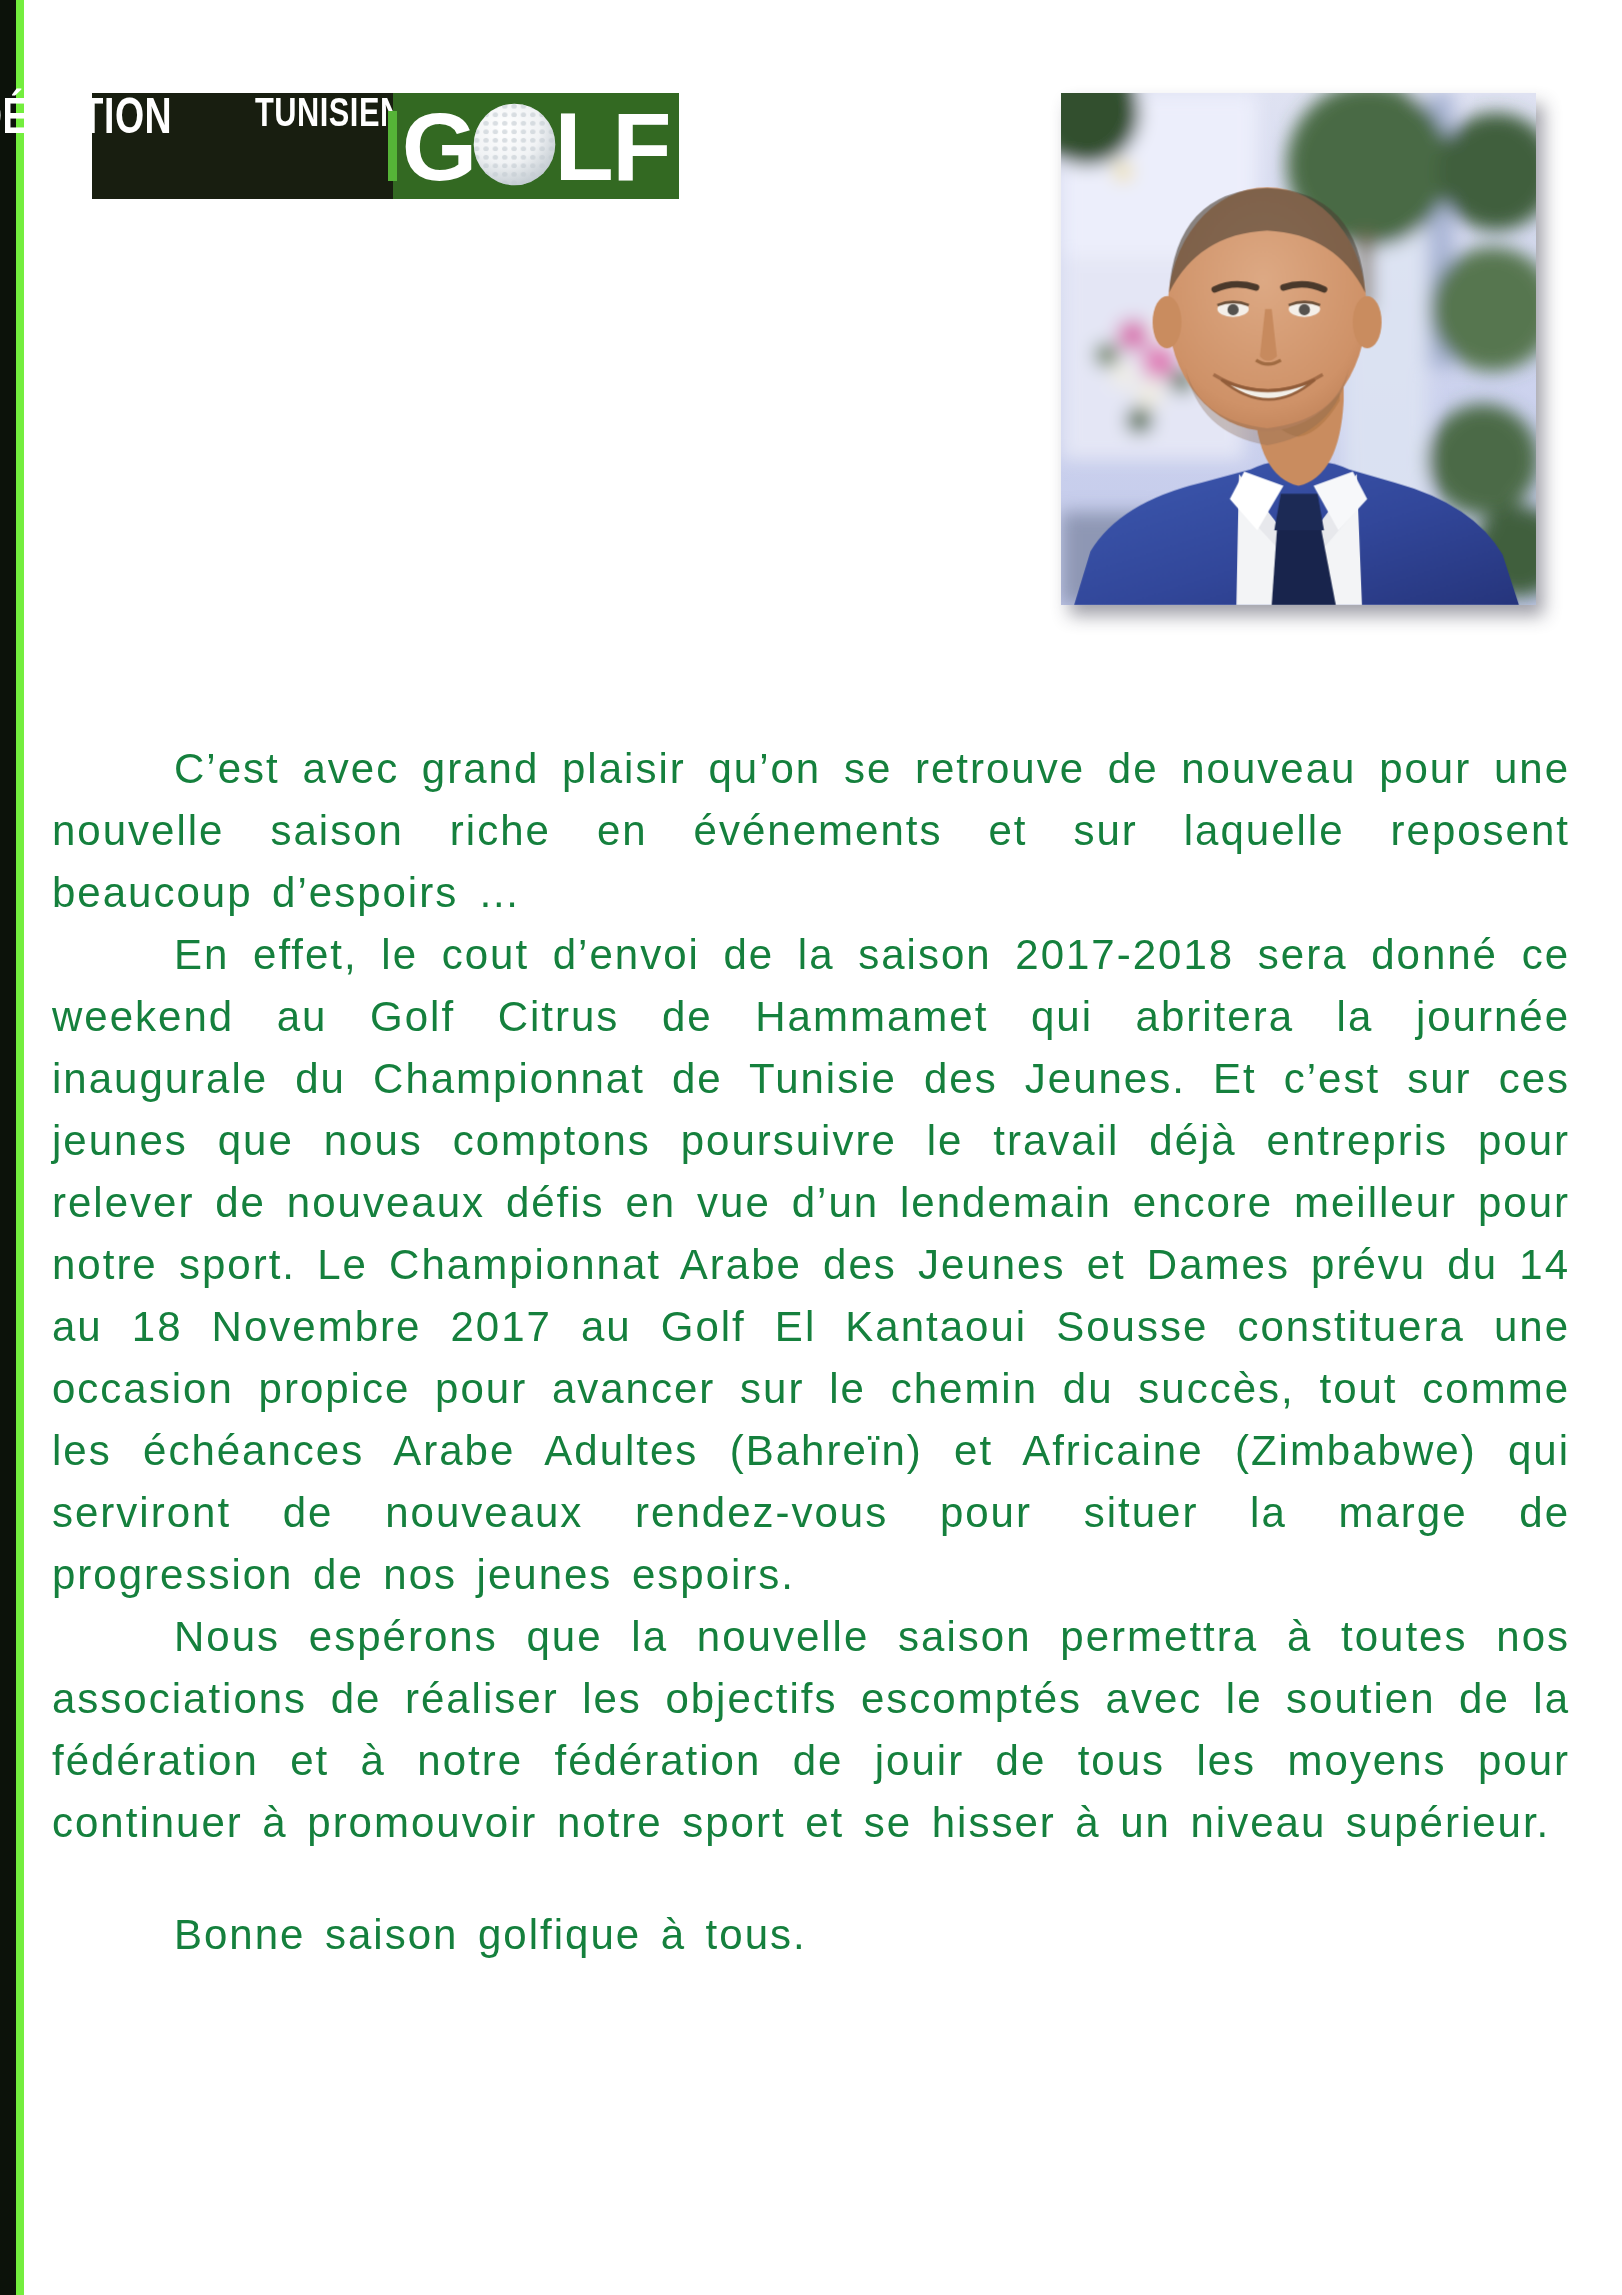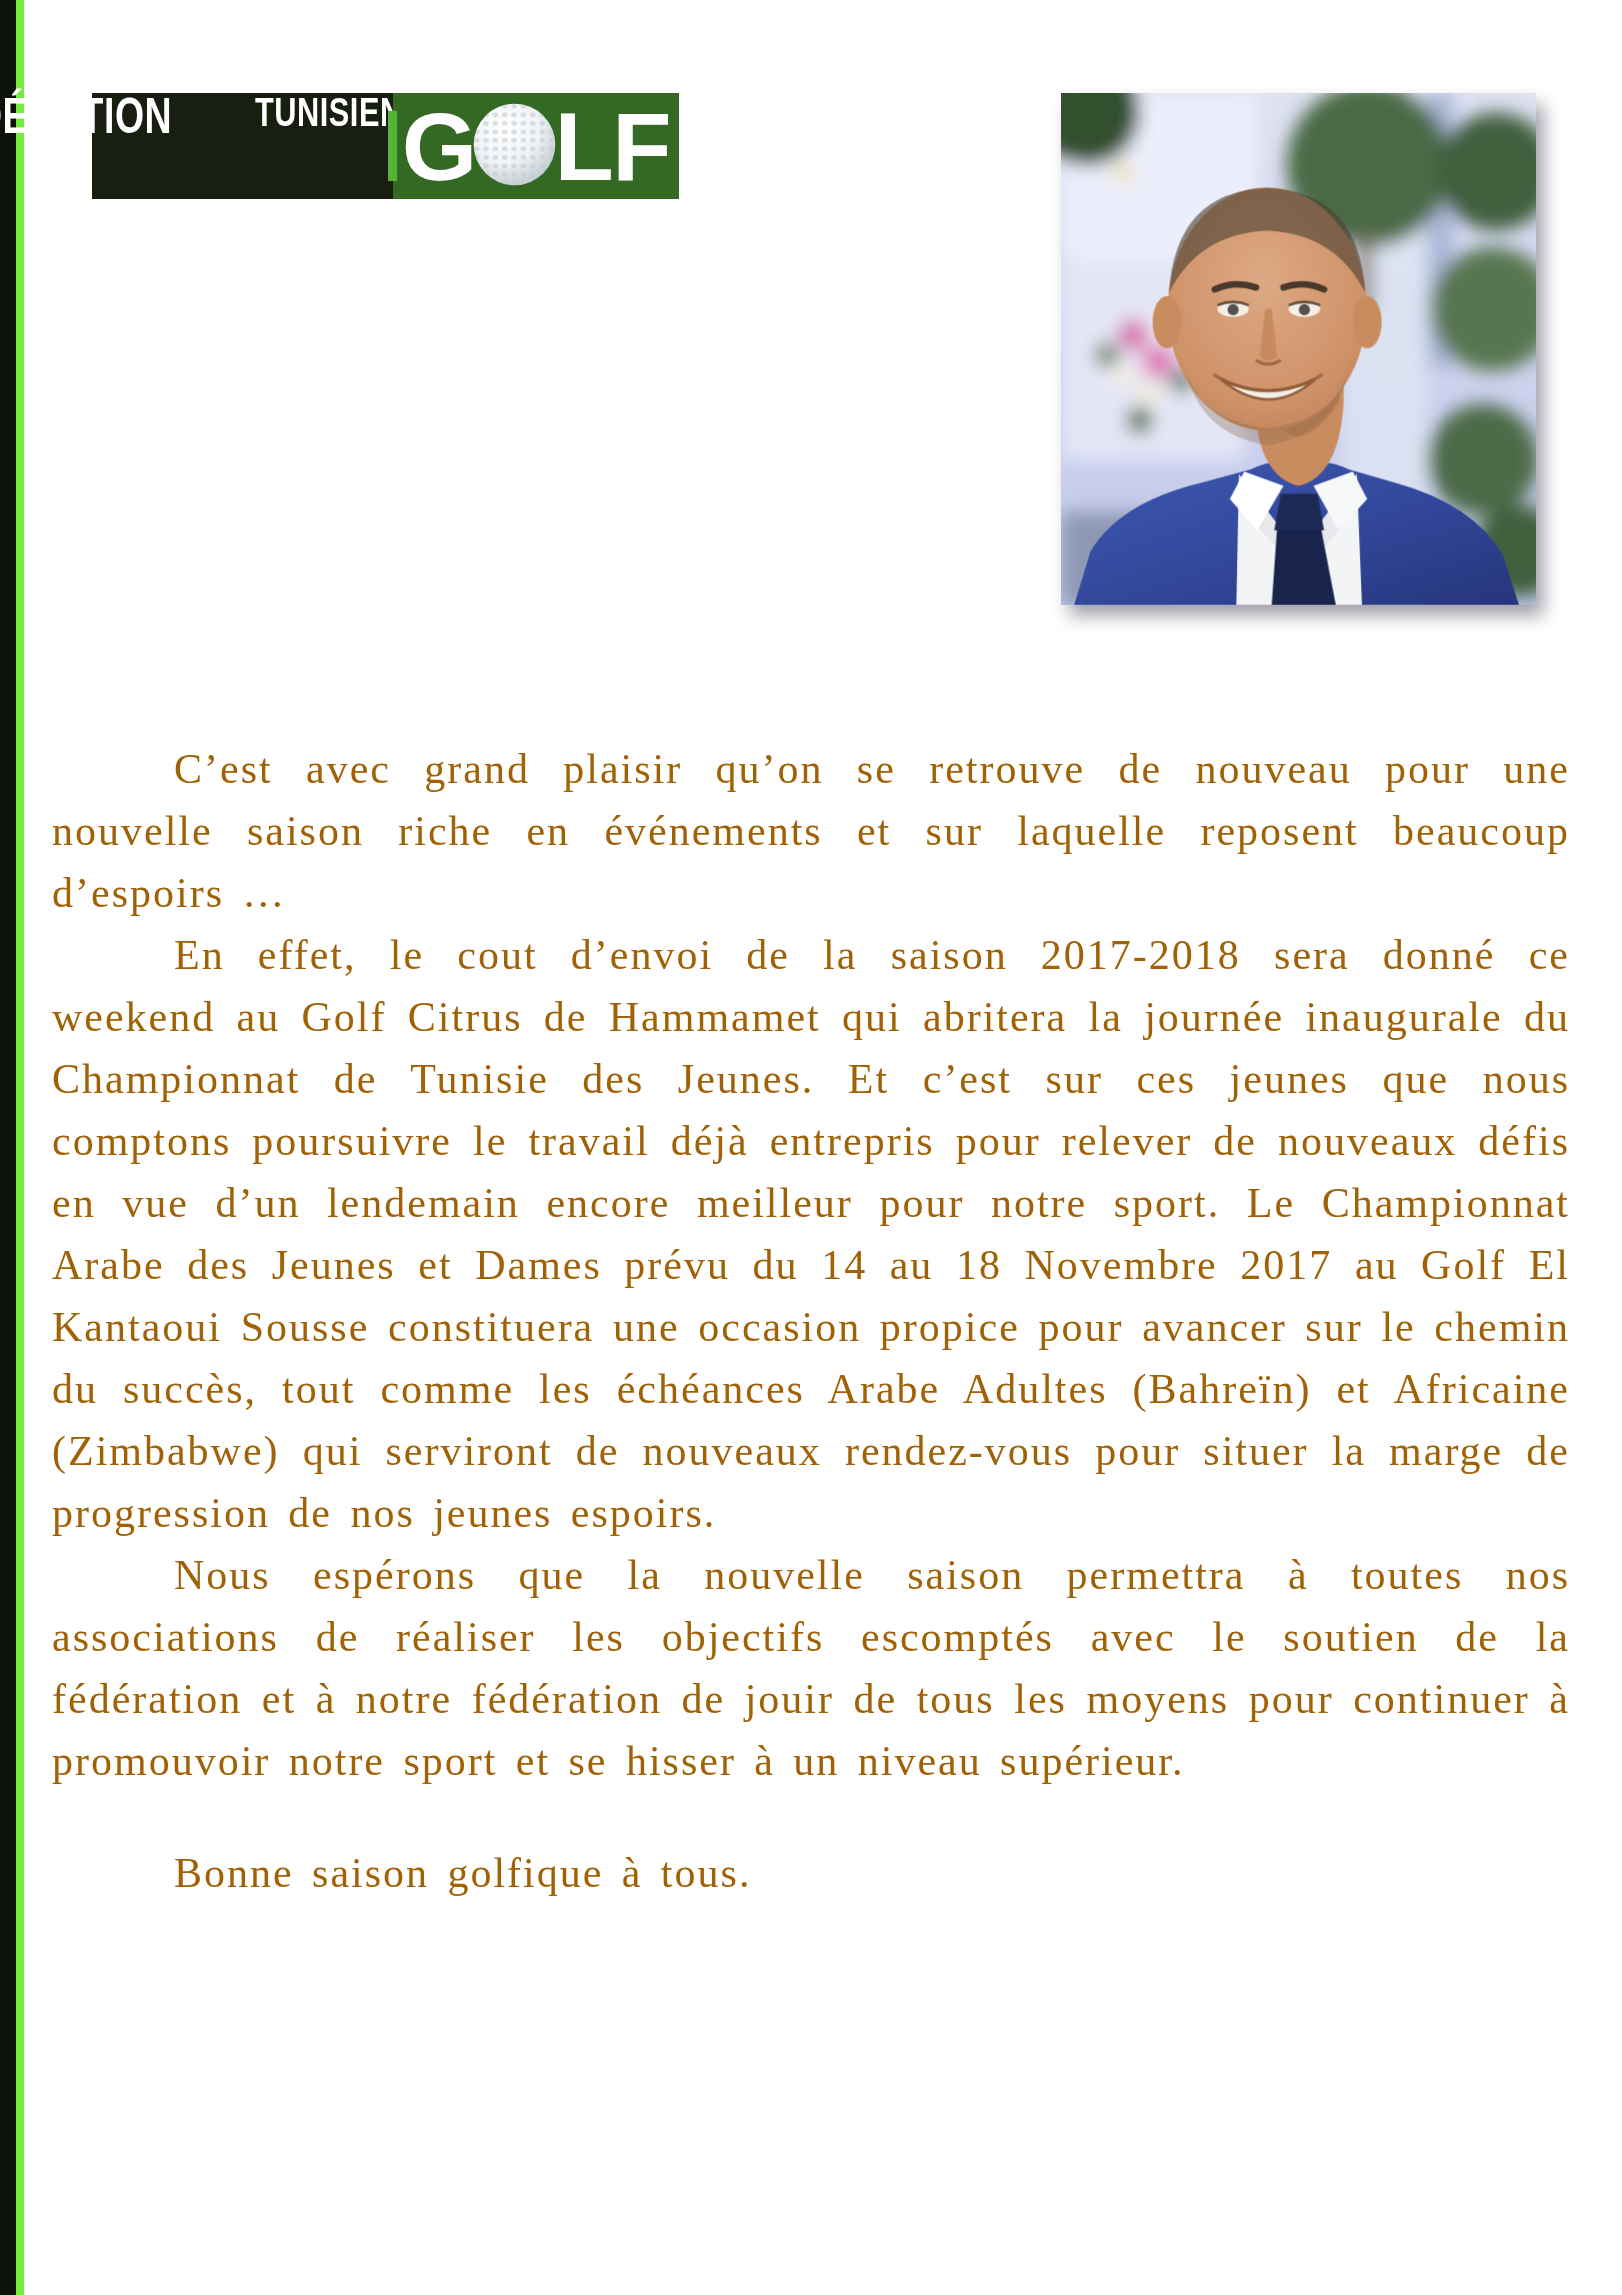--- a/index.html
+++ b/index.html
@@ -20,22 +20,22 @@
   .logo-divider{position:absolute;left:296px;top:18.3px;bottom:18.3px;width:9.2px;background:#55b437;z-index:3;}
   .golf-word{display:flex;align-items:center;color:#fff;font-weight:bold;font-size:97px;letter-spacing:-1.3px;line-height:97px;}
   .golf-ball{width:85px;height:85px;display:inline-block;margin:0 -2.6px 0 -3.9px;position:relative;top:-1.3px;}
   .golf-ball svg{width:100%;height:100%;display:block;}
 
   
   .photo{position:absolute;left:1061px;top:93px;width:475px;height:512px;box-shadow:7.9px 10.5px 17px rgba(40,40,60,.45);overflow:hidden;}
   .photo svg{width:100%;height:100%;display:block;}
 
   
-  .letter{position:absolute;left:52px;top:738px;width:1518px;color:#a16207;
-    font-size:42px;line-height:62px;letter-spacing:2px;word-spacing:5.9px;font-family:Liberation Serif, serif;}
+  .letter{position:absolute;left:52px;top:738px;width:1518px;color:#15803d;
+    font-size:42px;line-height:62px;letter-spacing:2px;word-spacing:5.9px;}
   .letter p{margin:0;text-indent:122px;text-align:justify;}
   .letter p.closing{margin-top:50px;text-align:left;}
 
   
   .signature{position:absolute;left:1097px;top:2068px;font-weight:bold;font-size:41px;line-height:58px;letter-spacing:0.3px;color:#111;white-space:nowrap;}
 </style>
 </head>
 <body>
 
 <div class="stripe-black"></div>

